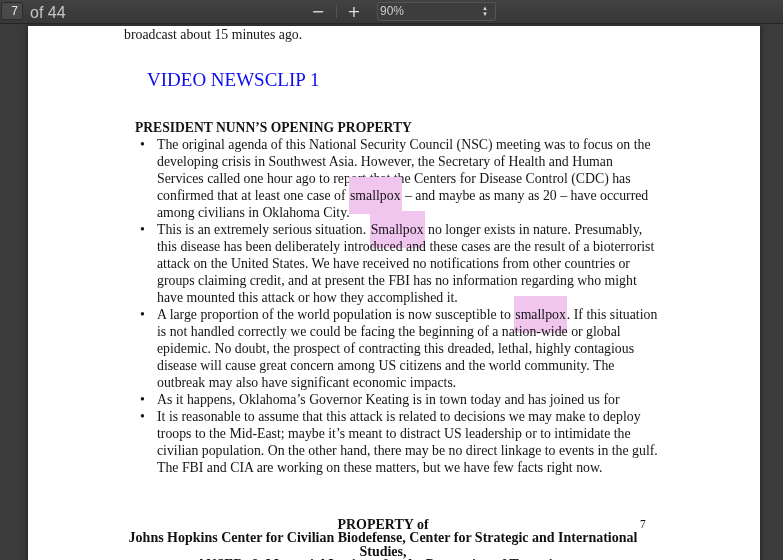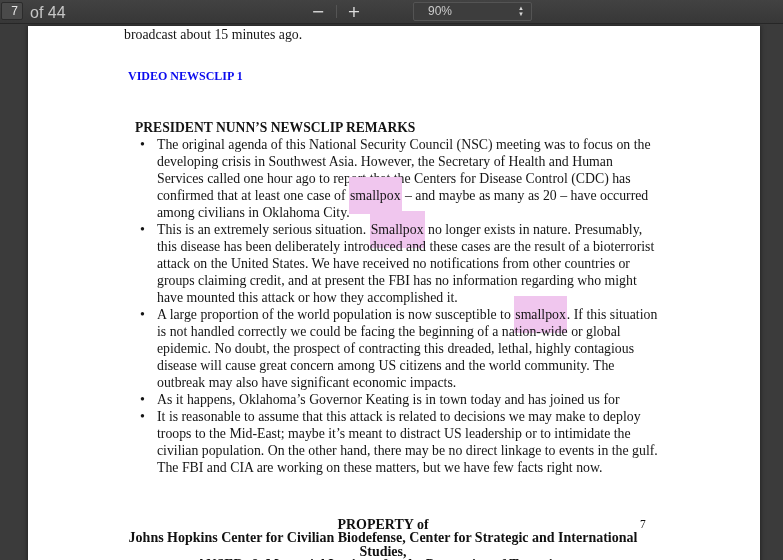--- a/index.html
+++ b/index.html
@@ -31,40 +31,40 @@
     font-family:"DejaVu Sans", sans-serif; cursor:default;
   }
   .zoom-out-btn { left:303px; }
   .zoom-in-btn  { left:339px; }
   .tb-divider {
     position:absolute; left:336px; top:5px; width:1px; height:13px; background:#555555;
   }
   .zoom-select {
     position:absolute; left:377px; top:2px; width:119px; height:19px;
     background:#3d3d3d; border:1px solid #545454; border-radius:2px;
-    color:#cbcbcb; font-size:12px; line-height:17px; padding-left:14px;margin-left:36px;
+    color:#cbcbcb; font-size:12px; line-height:17px; padding-left:2px;
   }
   .spinner {
     position:absolute; right:7px; top:3px; display:flex; flex-direction:column;
     align-items:center; color:#d8d8d8; font-size:6px; line-height:5.5px;
   }
   
   .canvas {
     position:absolute; top:24px; left:0; width:783px; height:536px;
     background:#3b3b3b; overflow:hidden;
   }
   .page {
     position:absolute; left:28px; top:2px; width:732px; height:640px;
     background:#ffffff; box-shadow:0 0 5px rgba(0,0,0,0.55);
     font-family:"Liberation Serif", serif; color:#141414; font-size:13.8px;
   }
   .partial-line   { position:absolute; left:96px; top:1px;  }
   .video-heading  {
-    position:absolute; left:100px; top:43px; font-weight:bold;
-    color:var(--link); font-size:12px;
+    position:absolute; left:119px; top:43px; font-weight:normal;
+    color:var(--link); font-size:19px;
   }
   .section-heading {
     position:absolute; left:107px; top:94px; font-weight:bold; font-size:13.6px;
   }
   .bullets {
     position:absolute; left:106px; top:110px; width:524px;
     margin:0; padding:0; list-style:none; line-height:17px;
   }
   .bullets li { position:relative; padding-left:23px; }
   .bullets li::before {
@@ -101,21 +101,21 @@
     </div>
   </div>
 
   <div class="canvas">
     <div class="page">
 
       <div class="partial-line">broadcast about 15 minutes ago.</div>
 
       <div class="video-heading">VIDEO NEWSCLIP 1</div>
 
-      <div class="section-heading">PRESIDENT NUNN’S NEWSCLIP REMARKS</div>
+      <div class="section-heading">PRESIDENT NUNN’S OPENING PROPERTY</div>
 
       <ul class="bullets" id="bullet-list">
           <li><span>The original agenda of this National Security Council (NSC) meeting was to focus on the developing crisis in Southwest Asia.  However, the Secretary of Health and Human Services called one hour ago to report that the Centers for Disease Control (CDC) has confirmed that at least one case of </span><span class="hl">smallpox</span><span> – and maybe as many as 20 – have occurred among civilians in Oklahoma City.</span></li>
           <li><span>This is an extremely serious situation. </span><span class="hl">Smallpox</span><span> no longer exists in nature. Presumably, this disease has been deliberately introduced and these cases are the result of a bioterrorist attack on the United States. We have received no notifications from other countries or groups claiming credit, and at present the FBI has no information regarding who might have mounted this attack or how they accomplished it.</span></li>
           <li><span>A large proportion of the world population is now susceptible to </span><span class="hl">smallpox</span><span>. If this situation is not handled correctly we could be facing the beginning of a nation-wide or global epidemic. No doubt, the prospect of contracting this dreaded, lethal, highly contagious disease will cause great concern among US citizens and the world community.  The outbreak may also have significant economic impacts.</span></li>
           <li><span>As it happens, Oklahoma’s Governor Keating is in town today and has joined us for</span></li>
           <li><span>It is reasonable to assume that this attack is related to decisions we may make to deploy troops to the Mid-East; maybe it’s meant to distract US leadership or to intimidate the civilian population. On the other hand, there may be no direct linkage to events in the gulf.  The FBI and CIA are working on these matters, but we have few facts right now.</span></li>
         </ul>
 
       <div class="footer">

